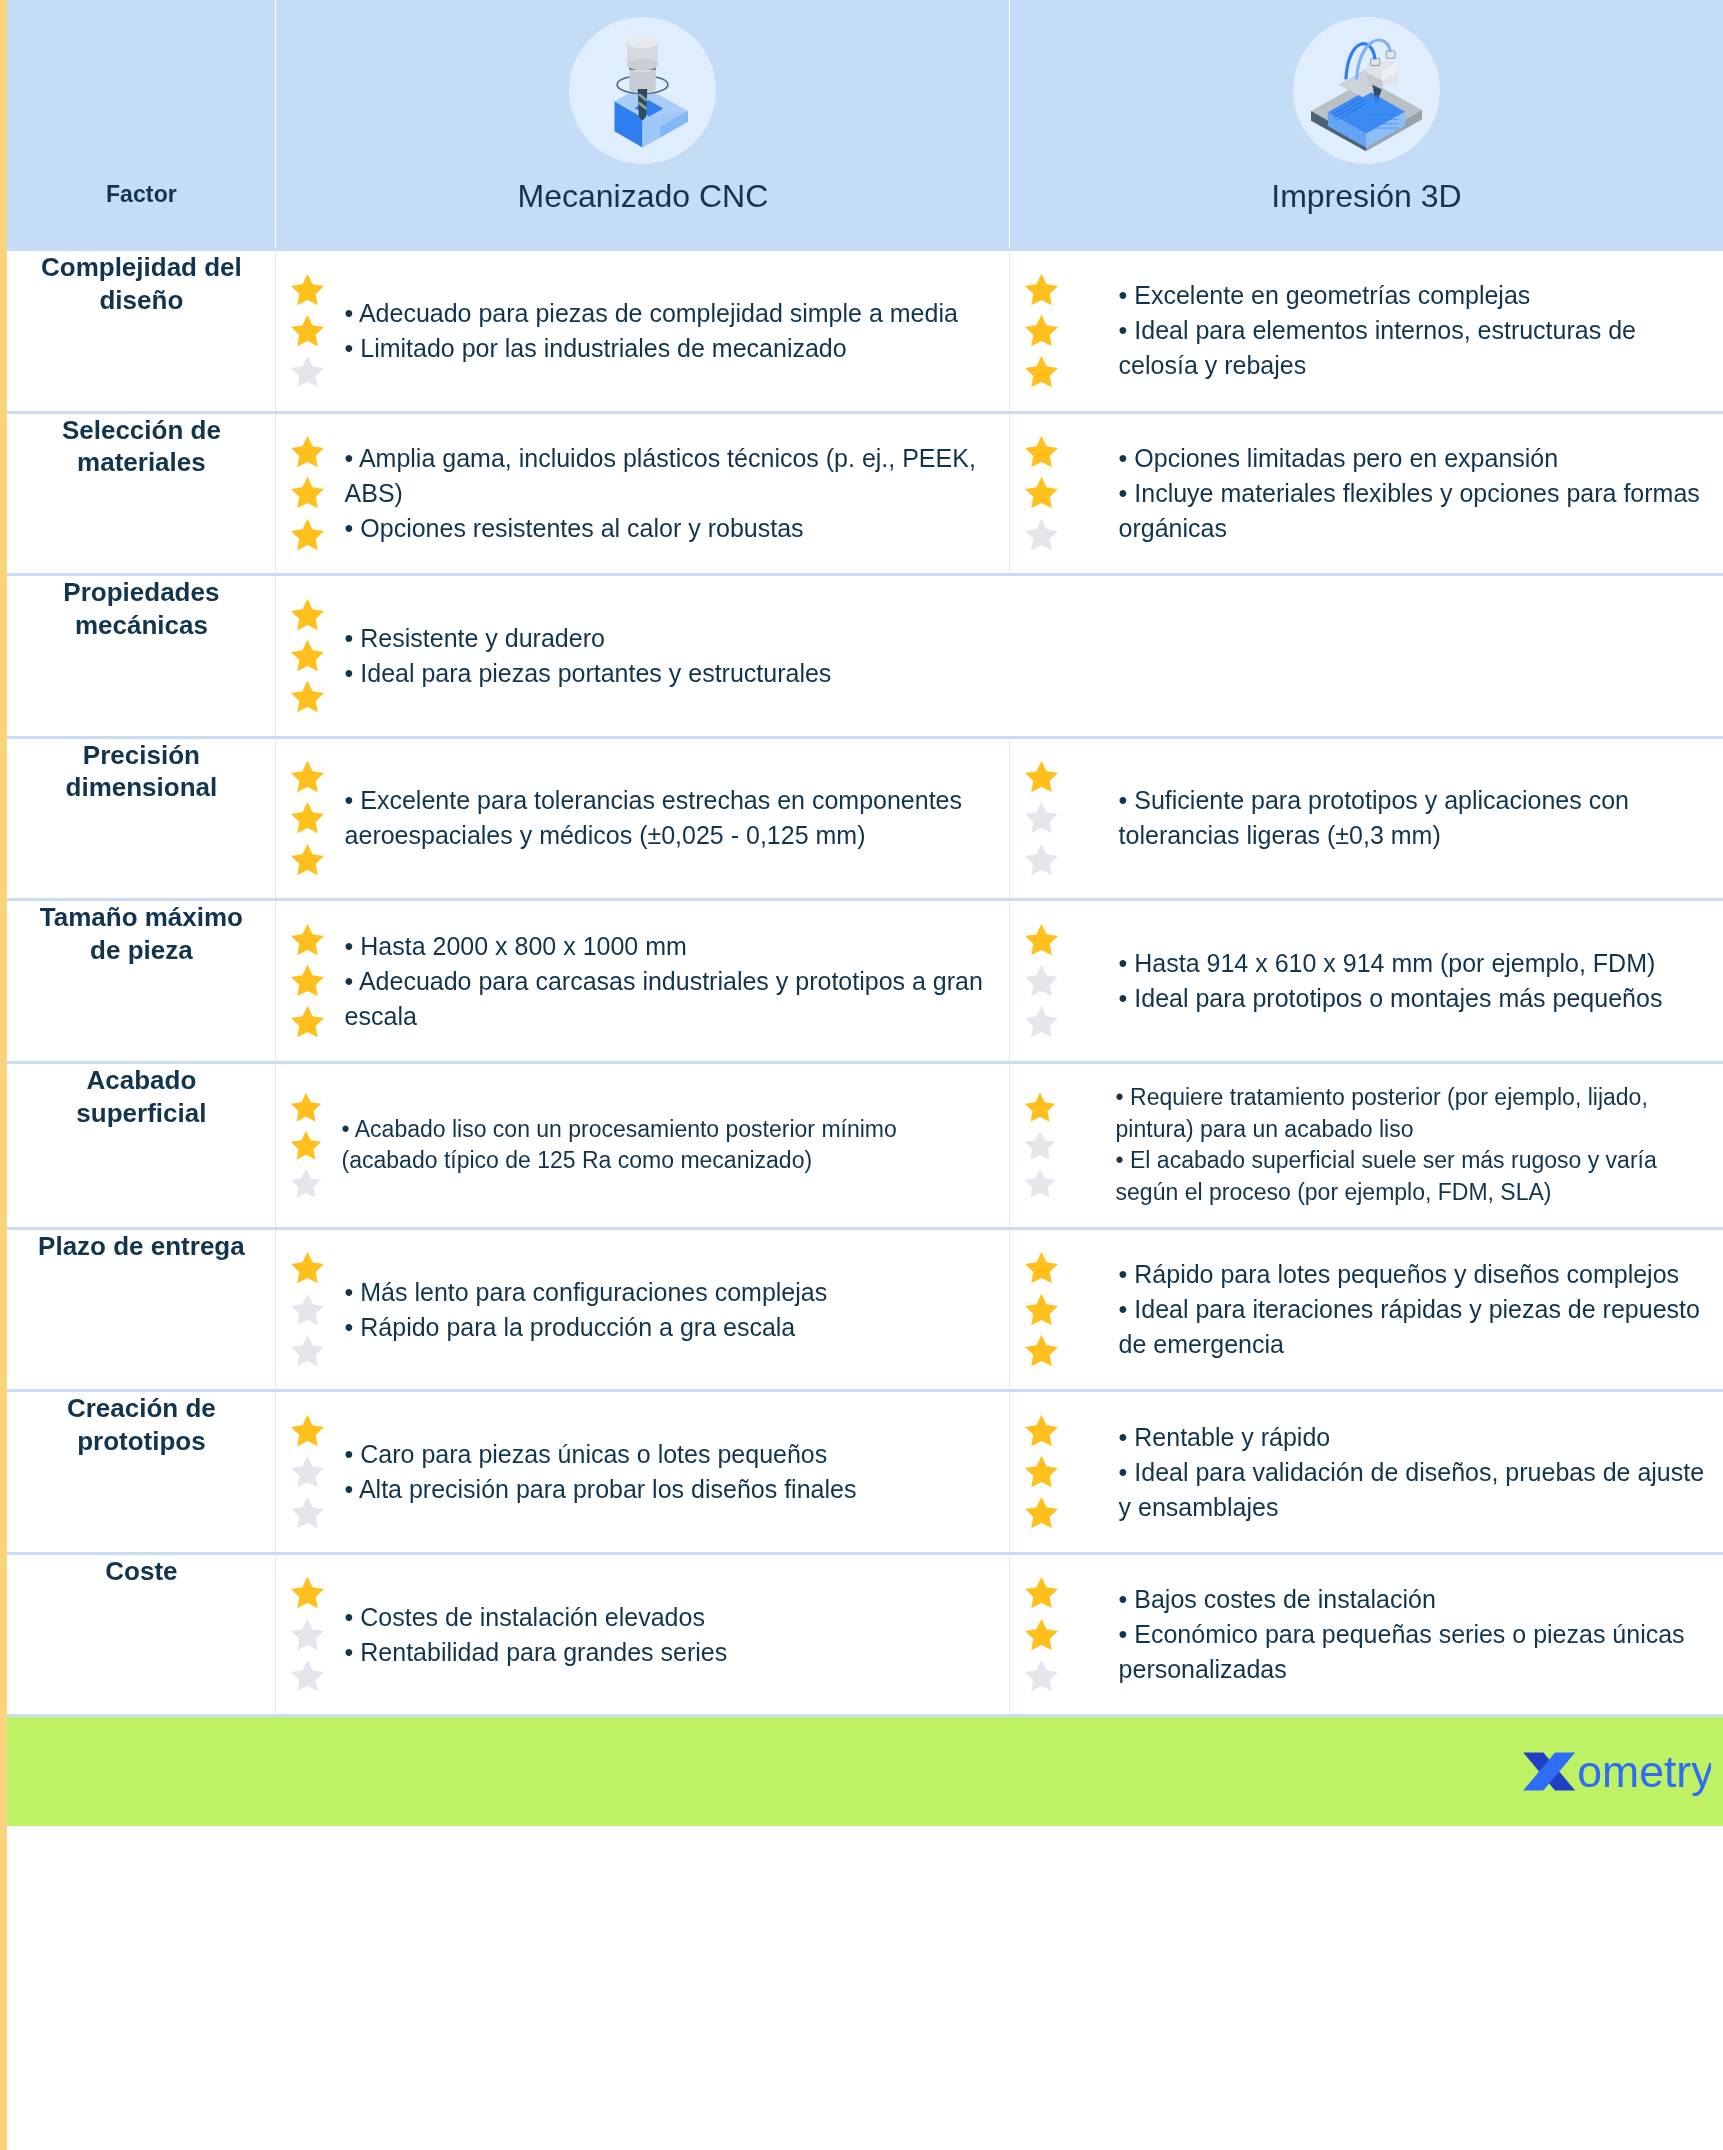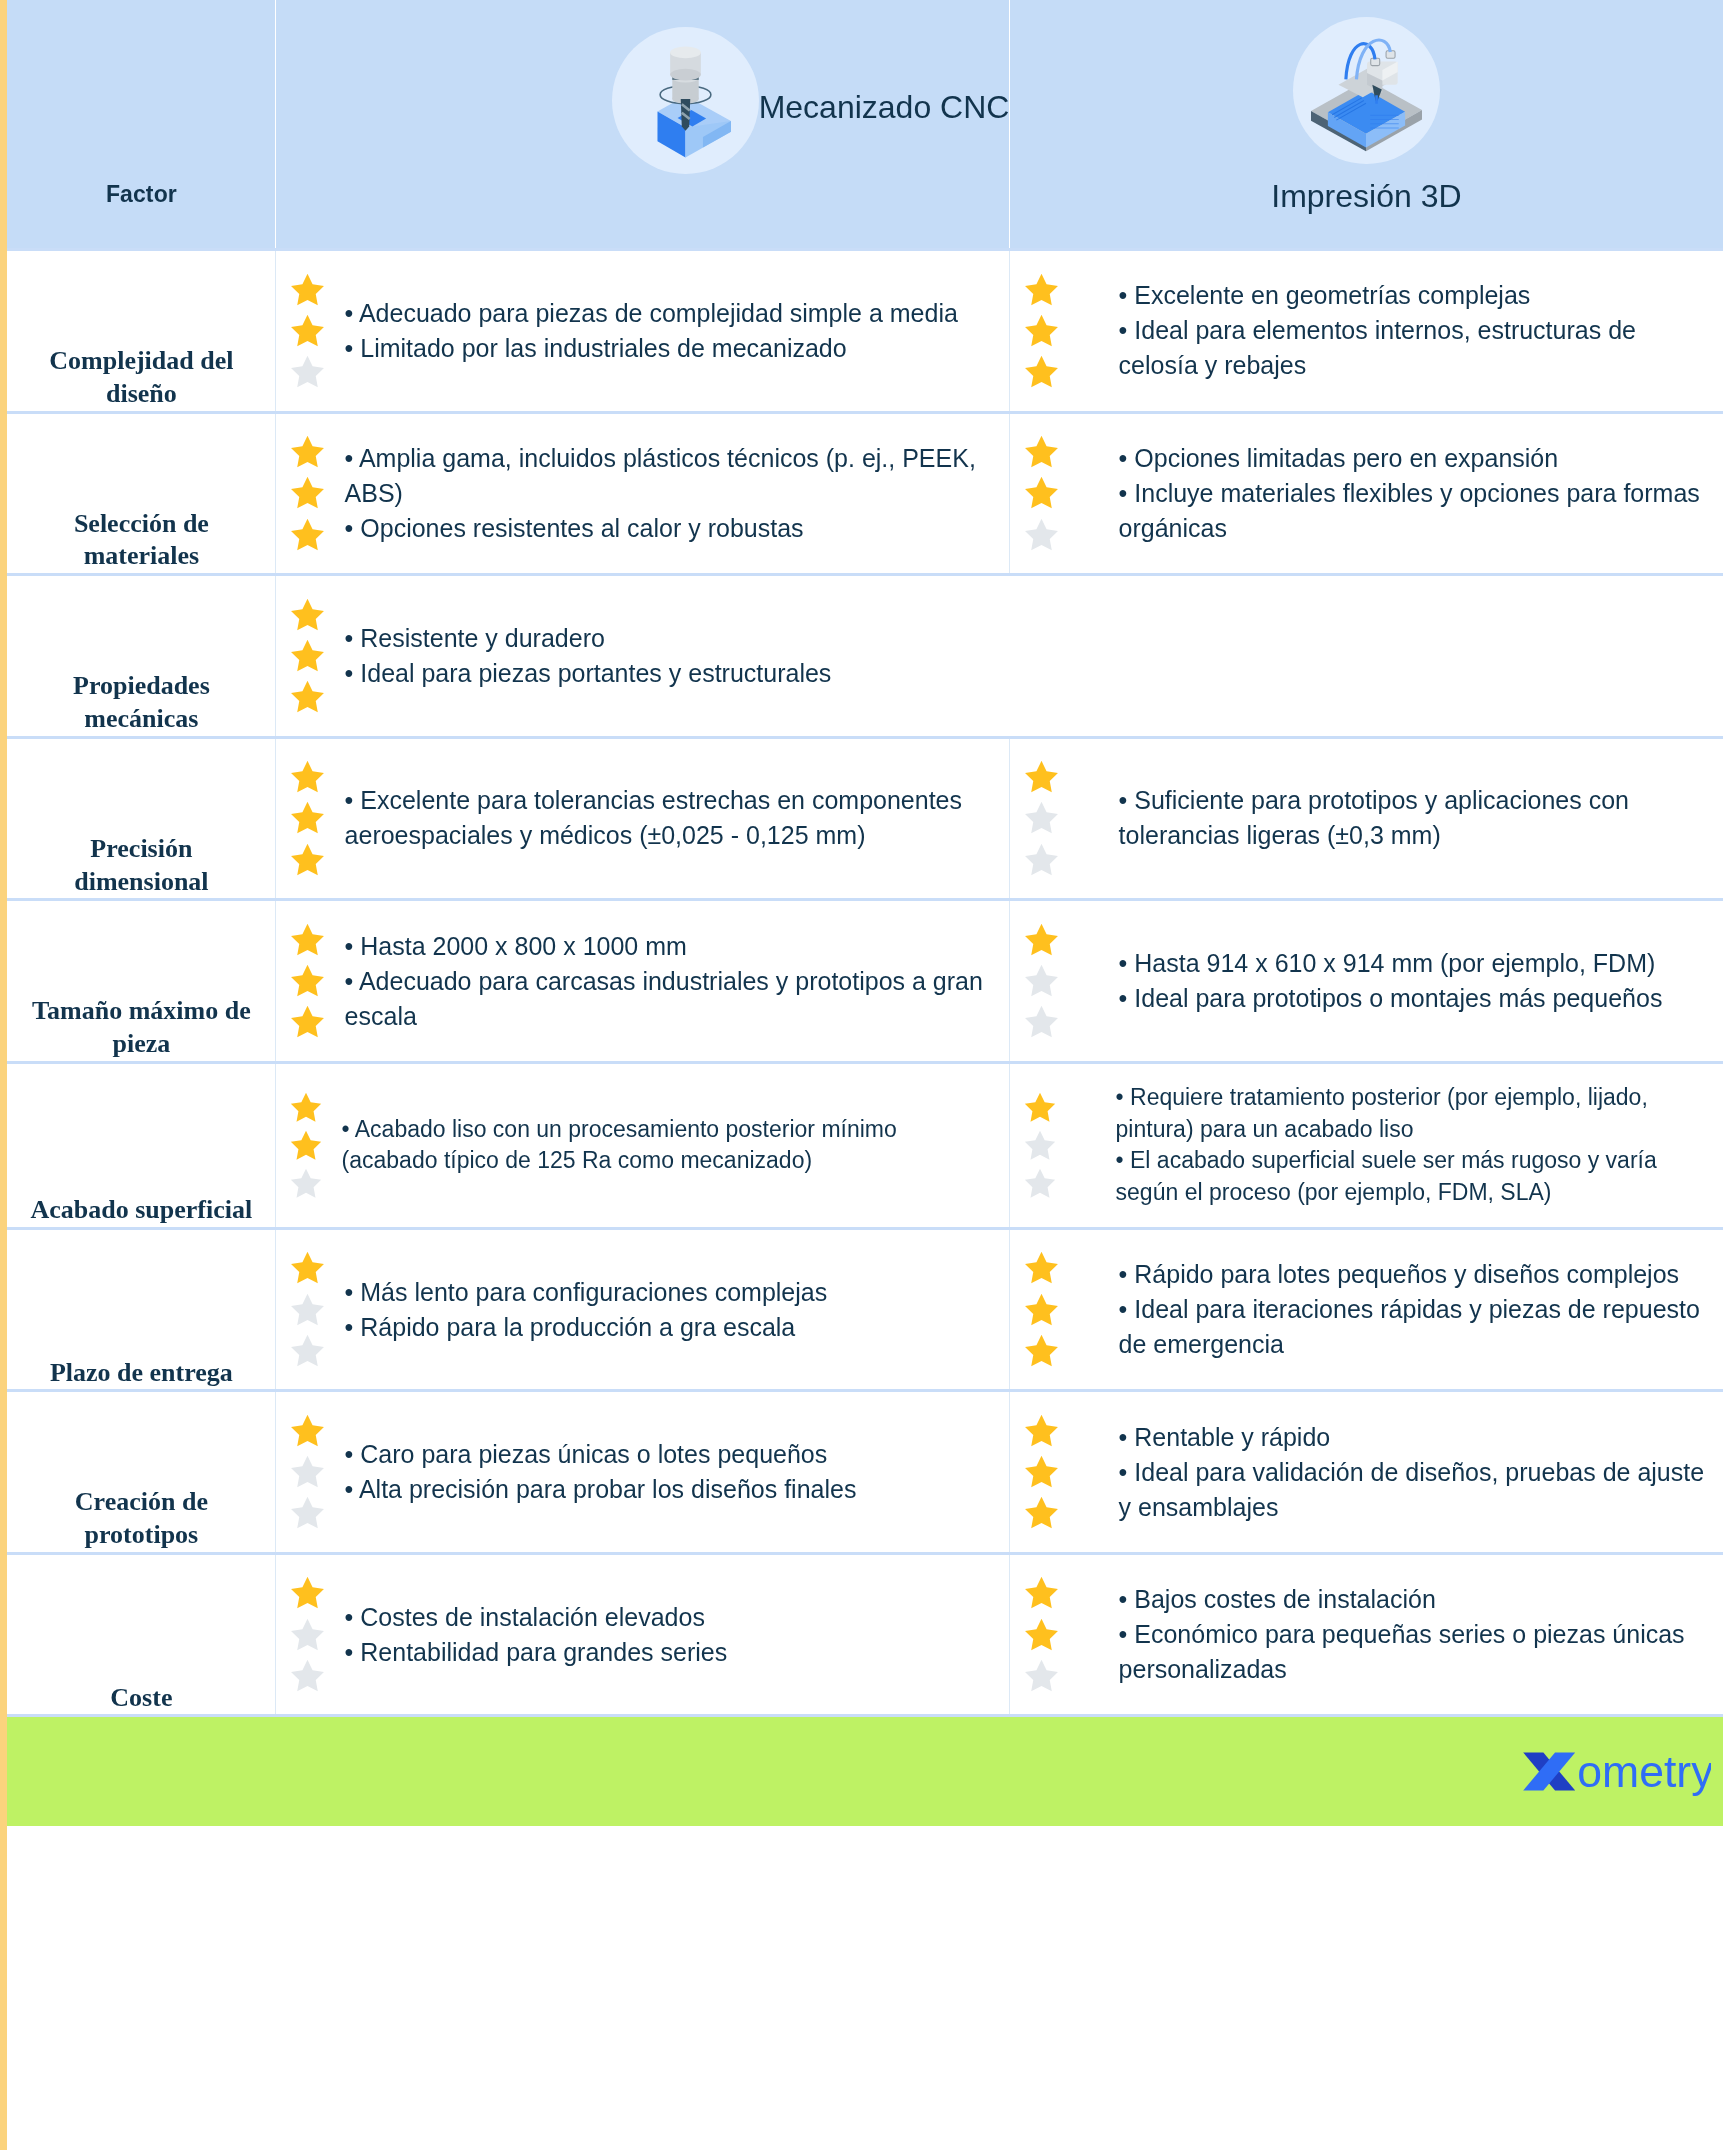--- a/index.html
+++ b/index.html
@@ -16,34 +16,34 @@
   .accent-rail{position:absolute;left:0;top:0;width:7.4px;height:2151px;background:#fbd37d;}
 
   .table{position:absolute;left:7.4px;top:0;width:1716px;}
 
   
   .thead{
     display:flex;background:#c5dcf7;height:248px;box-sizing:border-box;
   }
   .thead .cell{position:relative;box-sizing:border-box;}
   .th-factor{width:268px;display:flex;align-items:flex-end;justify-content:center;padding-bottom:40px;}
-  .th-cnc{width:734px;border-left:1.6px solid #ffffff;display:flex;flex-direction:row;align-items:center;justify-content:flex-end;padding-bottom:33px;}
+  .th-cnc{width:734px;border-left:1.6px solid #ffffff;display:flex;flex-direction:column;align-items:center;justify-content:flex-end;padding-bottom:33px;}
   .th-3d{width:713px;border-left:1.6px solid #ffffff;display:flex;flex-direction:column;align-items:center;justify-content:flex-end;padding-bottom:33px;}
   .th-label{font-size:23px;font-weight:bold;letter-spacing:0.1px;}
   .th-title{font-size:32px;font-weight:normal;}
   .icon-circle{
     width:147px;height:147px;border-radius:50%;
     background:#e0edfd;display:flex;align-items:center;justify-content:center;
     margin-bottom:13.8px;
   }
   .icon-circle svg{display:block;}
 
   
   .row{display:flex;border-top:3.7px solid #c9ddf8;background:#fff;}
-  .row .c1{width:268px;box-sizing:border-box;display:flex;align-items:flex-end;justify-content:center;text-align:center;padding:0 13.8px;font-family:Liberation Serif, serif;}
+  .row .c1{width:268px;box-sizing:border-box;display:flex;align-items:flex-start;justify-content:center;text-align:center;padding:0 13.8px;}
   .row .c2{width:734px;box-sizing:border-box;border-left:1.6px solid #dce9f6;display:flex;align-items:center;padding:18px 16px 18px 11.7px;gap:8px;}
   .row .c3{width:713px;box-sizing:border-box;border-left:1.6px solid #dce9f6;display:flex;align-items:center;padding:18px 13.8px 18px 11.7px;gap:48px;}
   .factor-label{font-size:26px;font-weight:bold;line-height:1.26;}
 
   .stars{display:flex;flex-direction:column;flex:0 0 auto;margin-right:9.5px;}
   .stars svg{display:block;width:39px;height:38px;margin:1.6px 0;}
 
   .bullets{flex:1 1 auto;font-size:25px;line-height:1.4;}
   .bullets .b{display:block;}
 

